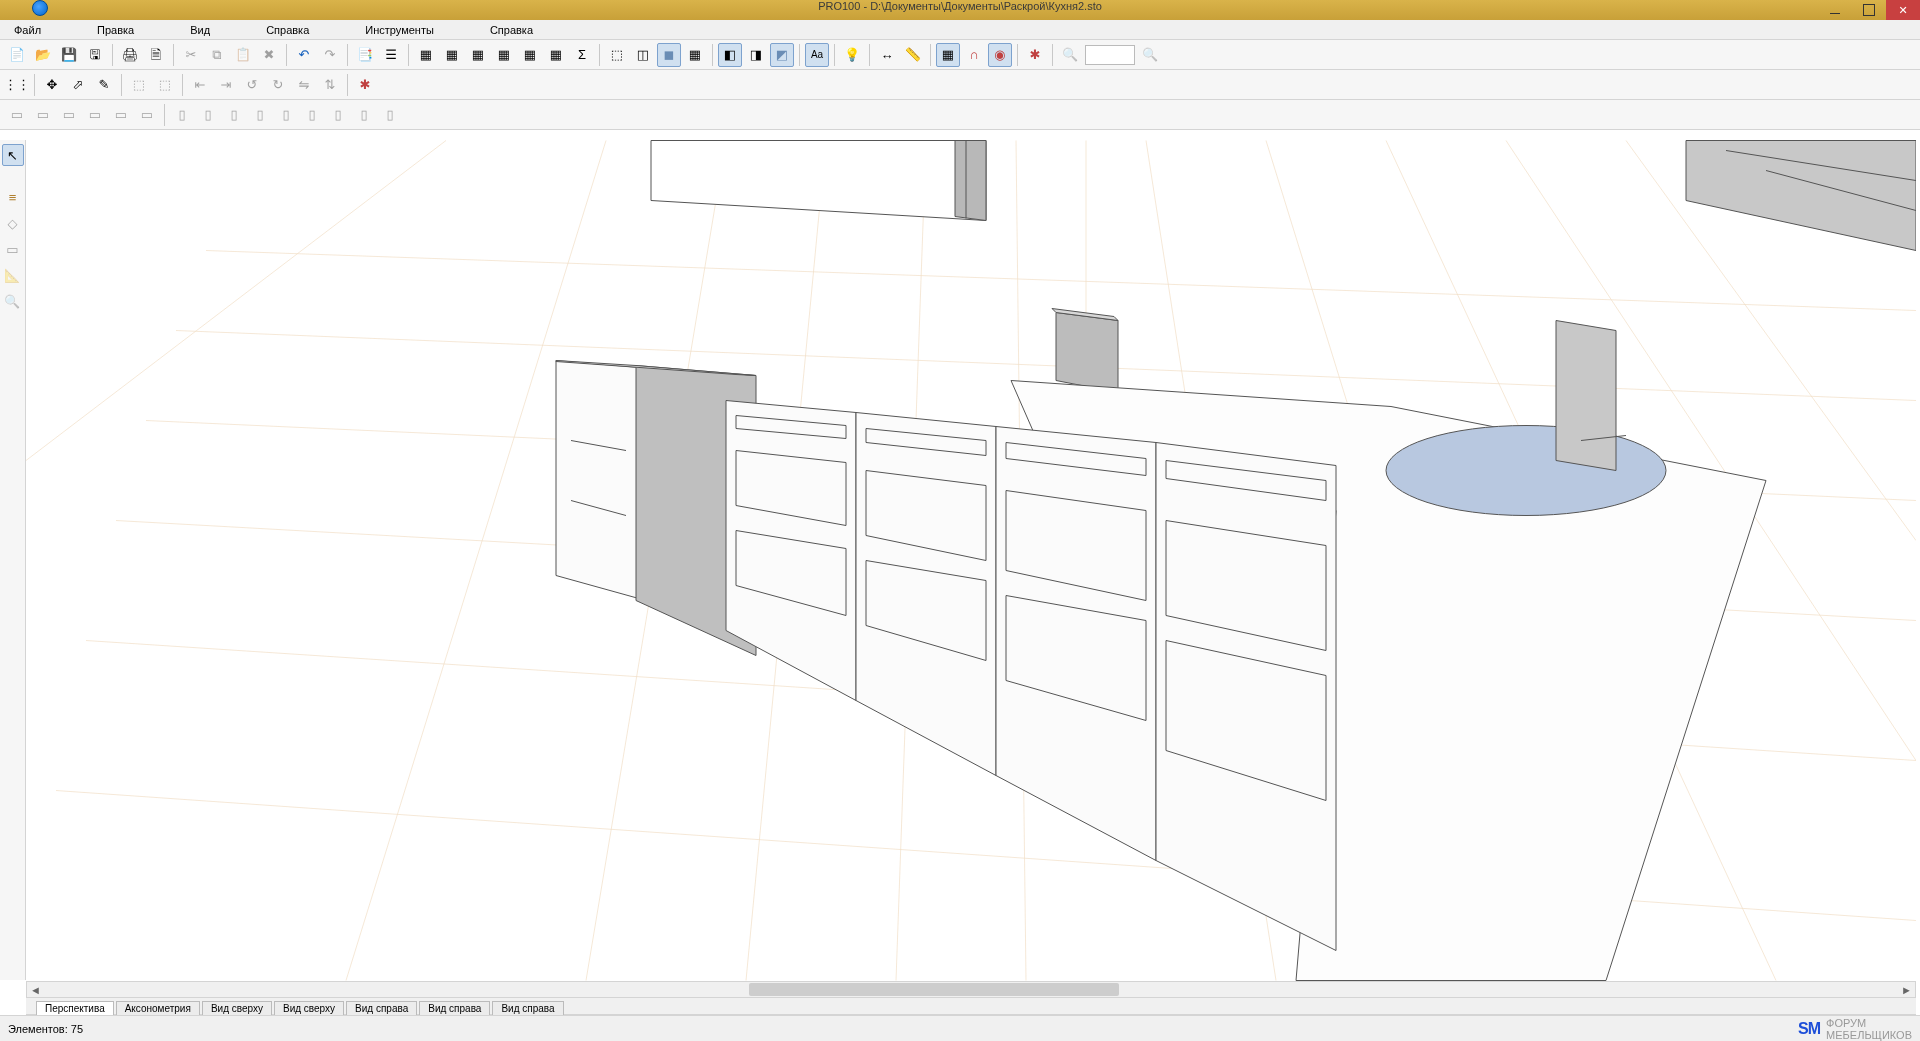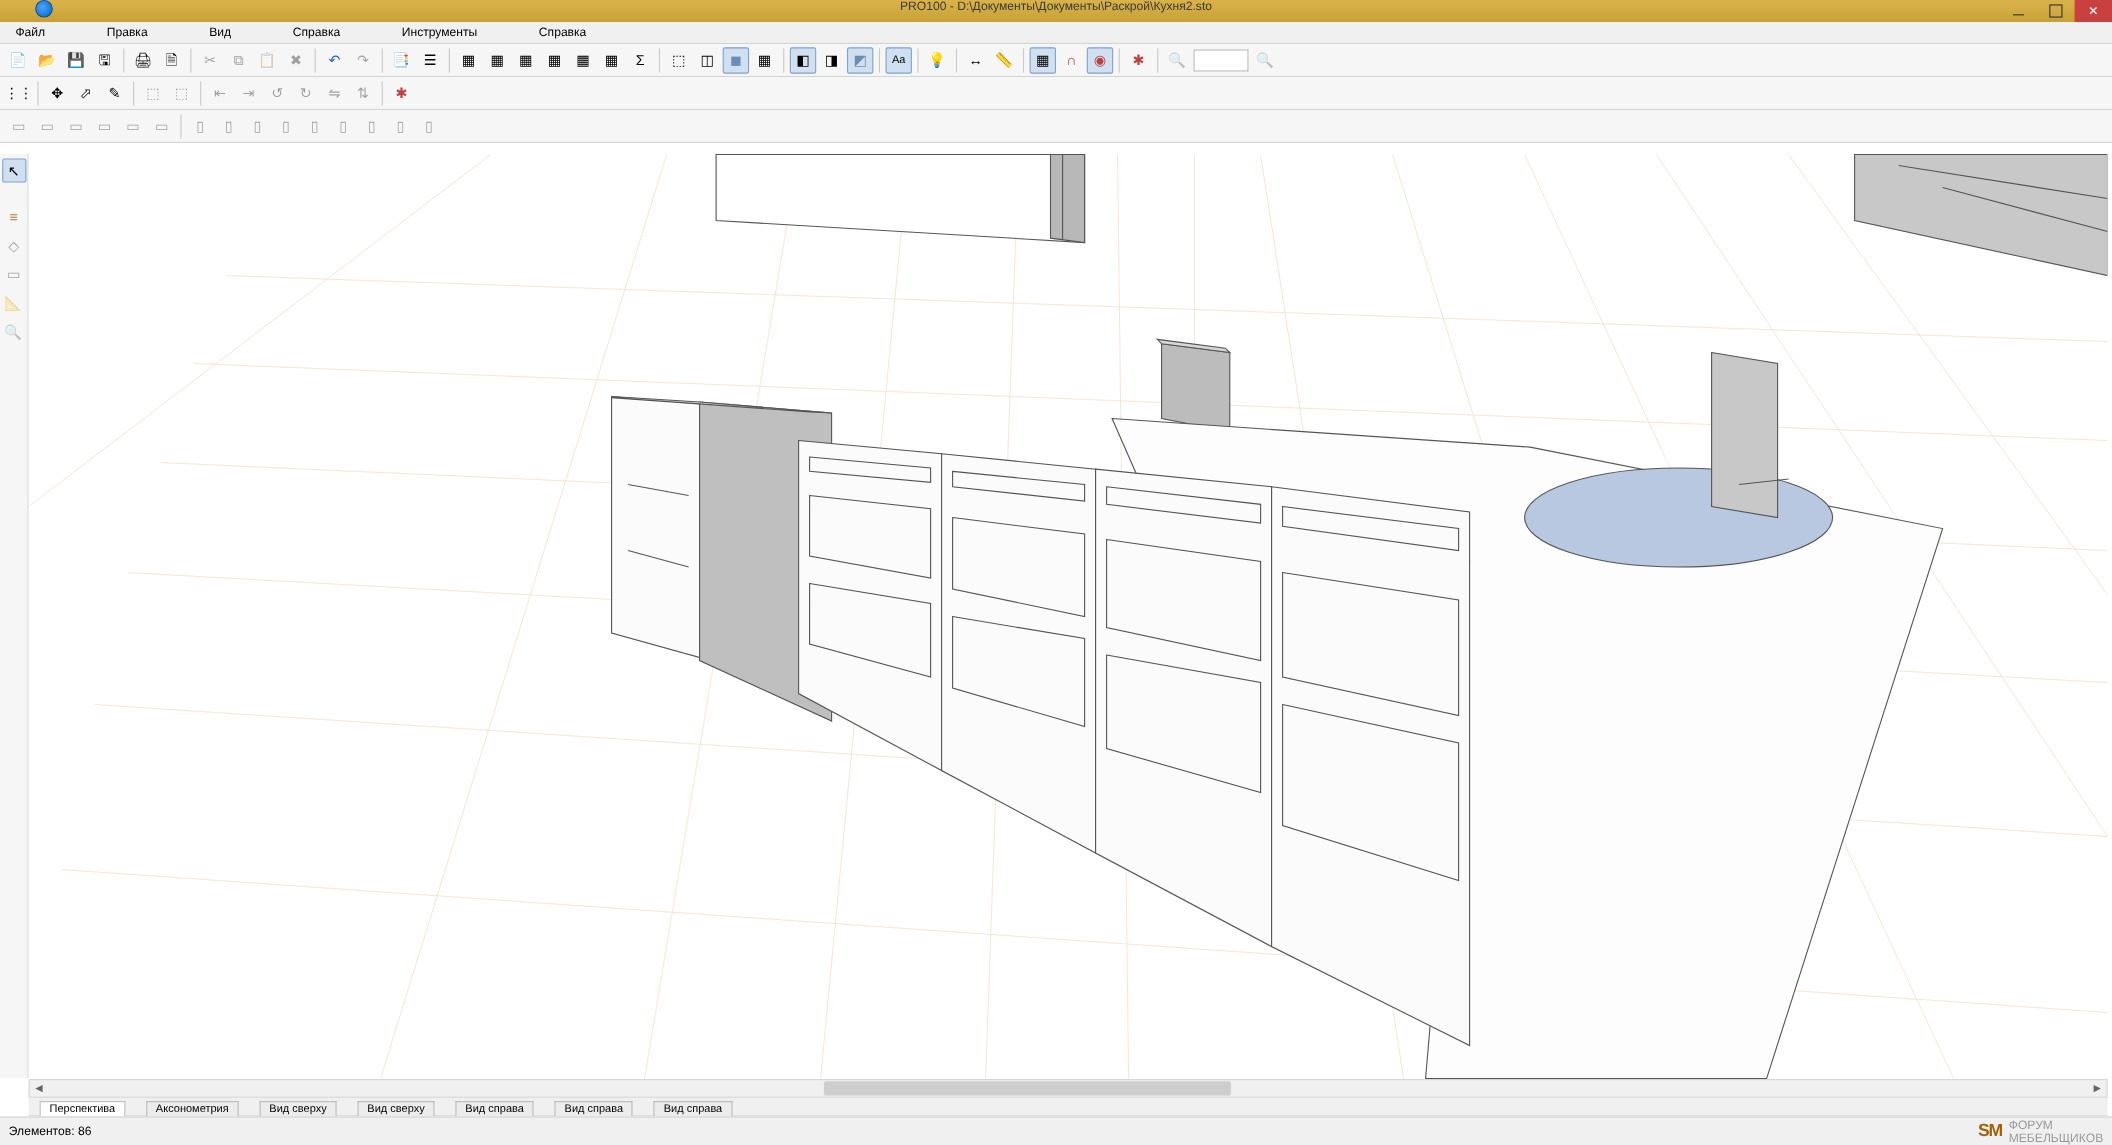--- a/index.html
+++ b/index.html
@@ -37,27 +37,27 @@
 .viewport svg { width:100%; height:100%; }
 
 
 .hscroll { position:absolute; left:26px; right:4px; bottom:43px; height:17px; background:#f0f0f0; border:1px solid #d4d4d4; display:flex; align-items:center; }
 .hscroll .track{flex:1;position:relative;height:15px;}
 .hscroll .thumb{position:absolute;left:38%;width:20%;height:13px;top:1px;background:#cdcdcd;border-radius:2px;}
 .hscroll .arr{width:17px;height:15px;display:flex;align-items:center;justify-content:center;color:#666;}
 
 
 .viewtabs { position:absolute; left:26px; right:4px; bottom:26px; height:17px; background:#f0f0f0; display:flex; align-items:flex-end; padding-left:10px; border-bottom:1px solid #d4d4d4;}
-.vtab { padding:1px 8px; border:1px solid #bbb; border-bottom:none; background:#ececec; margin-right:19px; font-size:10px; position:relative; top:1px;}
+.vtab { padding:1px 8px; border:1px solid #bbb; border-bottom:none; background:#ececec; margin-right:2px; font-size:10px; position:relative; top:1px;}
 .vtab.active{background:#fff;}
 
 
 .statusbar { position:absolute; left:0; right:0; bottom:0; height:26px; background:#f0f0f0; border-top:1px solid #d4d4d4; display:flex; align-items:center; padding:0 8px; justify-content:space-between;}
 .watermark{color:#999;font-size:13px;display:flex;align-items:center;gap:6px;}
-.watermark b{font-size:16px;color:#a16207;letter-spacing:-1px;}
+.watermark b{font-size:16px;color:#1d4ed8;letter-spacing:-1px;}
 
 
 .ic{font-size:13px;line-height:1;font-family:Arial,sans-serif;}
 </style>
 </head>
 <body>
 
 <div class="titlebar">
   <div class="app-icon"></div>
   <div class="title-txt">PRO100 - D:\Документы\Документы\Раскрой\Кухня2.sto</div>
@@ -424,21 +424,21 @@
   <div class="vtab">Вид сверху</div>
   <div class="vtab">Вид сверху</div>
   <div class="vtab">Вид справа</div>
   <div class="vtab">Вид справа</div>
   <div class="vtab">Вид справа</div>
 </div>
 
 <div class="statusbar">
   <div>
     <span>Элементов:</span>
-    <span>86</span>
+    <span>75</span>
   </div>
   <div class="watermark">
     <b>SM</b>
     <div>
       <div>ФОРУМ</div>
       <div>МЕБЕЛЬЩИКОВ</div>
     </div>
   </div>
 </div>
 

